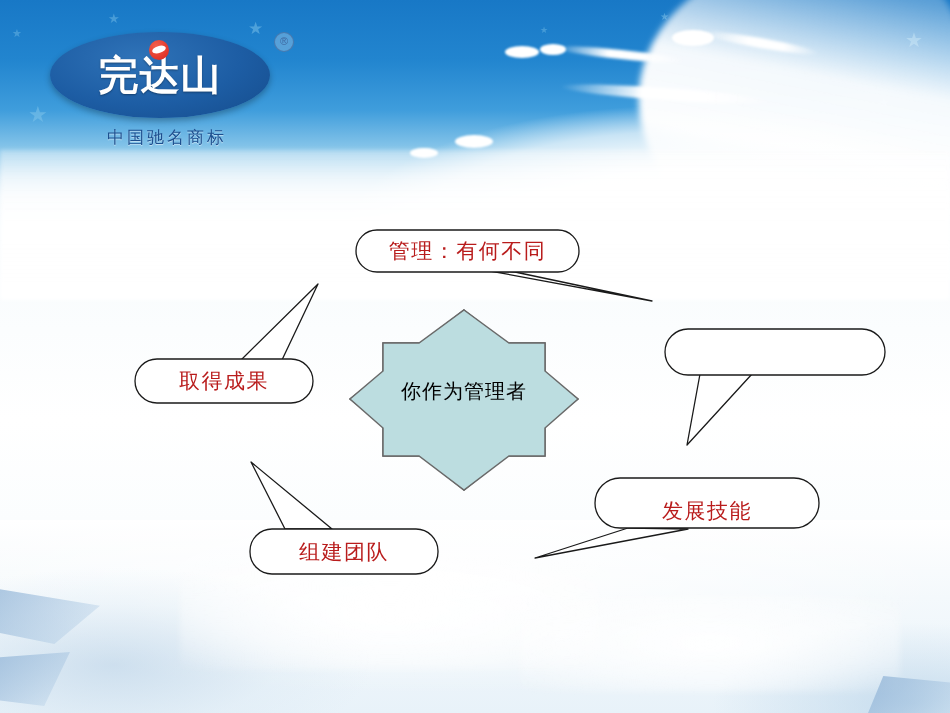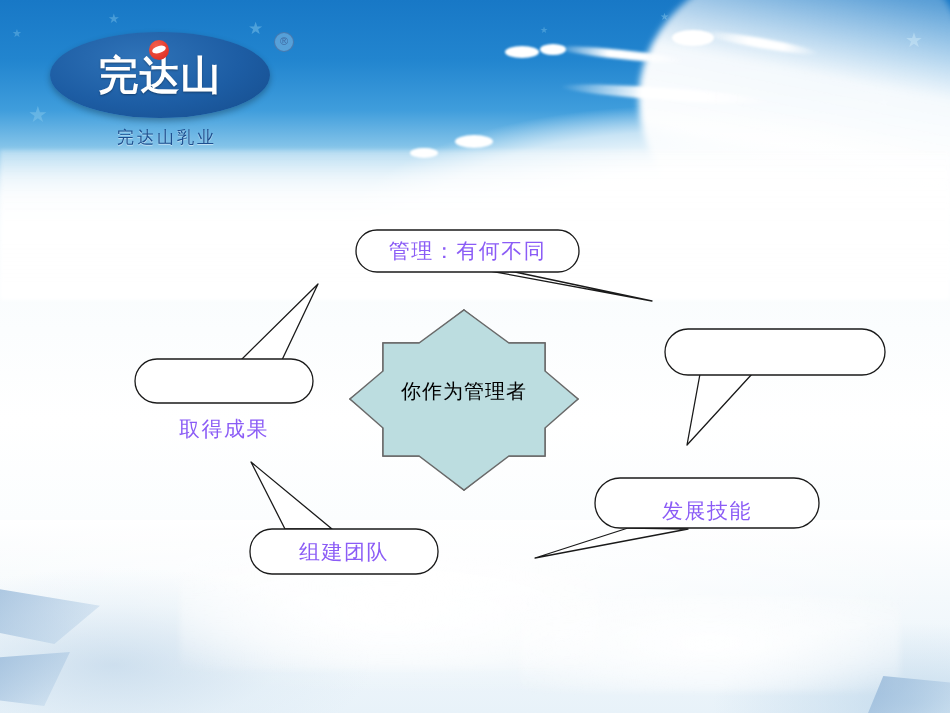--- a/index.html
+++ b/index.html
@@ -182,21 +182,21 @@
     left: 0; top: 0;
     width: 950px; height: 713px;
   }
   .diagram svg { display: block; }
 
   .callout-label {
     position: absolute;
     display: flex;
     align-items: center;
     justify-content: center;
-    color: #8b5cf6;
+    color: #b91c1c;
     font-family: "DejaVu Serif", "Liberation Serif", serif;
     font-size: 21px;
     letter-spacing: 1.5px;
     white-space: nowrap;
   }
   .center-label {
     position: absolute;
     left: 355px; top: 378px;
     width: 218px;
     text-align: center;
@@ -258,21 +258,21 @@
   <div class="blue-shard" style="left:-20px; top:586px; width:120px; height:58px; clip-path:polygon(0 0,100% 34%,62% 100%,0 74%);"></div>
   <div class="blue-shard" style="left:-16px; top:652px; width:86px;  height:54px; clip-path:polygon(0 12%,100% 0,70% 100%,0 86%);"></div>
   <div class="blue-shard" style="left:866px; top:676px; width:96px;  height:42px; clip-path:polygon(18% 0,100% 18%,100% 100%,0 100%);"></div>
 
   <div class="logo-wrap">
     <div class="logo-oval"></div>
     <div class="logo-text">完达山</div>
     <div class="logo-dot"></div>
     <div class="logo-dot-swirl"></div>
     <div class="logo-reg">®</div>
-    <div class="logo-sub">完达山乳业</div>
+    <div class="logo-sub">中国驰名商标</div>
   </div>
 
   <div class="diagram">
     <svg width="950" height="713" viewBox="0 0 950 713" xmlns="http://www.w3.org/2000/svg">
 
       <polygon points="464,310 498,343 545,343 545,390 578,423 545,456 545,490 498,490 464,490 464,490 430,490 383,490 383,456 350,423 383,390 383,343 430,343" fill="none" stroke="none"></polygon>
 
       <g>
         <polygon points="383,343 545,343 545,456 383,456" fill="#bcdde0" stroke="#5b5b5b" stroke-width="1.4"></polygon>
         <polygon points="464,310 578,399 464,490 350,399" fill="#bcdde0" stroke="#5b5b5b" stroke-width="1.4"></polygon>
@@ -309,17 +309,17 @@
 
     <div class="center-label">你作为管理者</div>
 
     <div class="callout-label" style="left:356px; top:230px; width:223px; height:42px;">管理：有何不同</div>
 
 
     <div class="callout-label" style="left:595px; top:478px; width:224px; height:66px;">发展技能</div>
 
     <div class="callout-label" style="left:250px; top:529px; width:188px; height:45px;">组建团队</div>
 
-    <div class="callout-label" style="left:135px; top:359px; width:178px; height:44px;margin-top:48px;">取得成果</div>
+    <div class="callout-label" style="left:135px; top:359px; width:178px; height:44px;">取得成果</div>
   </div>
 
 
 </div>
 
 </body></html>

